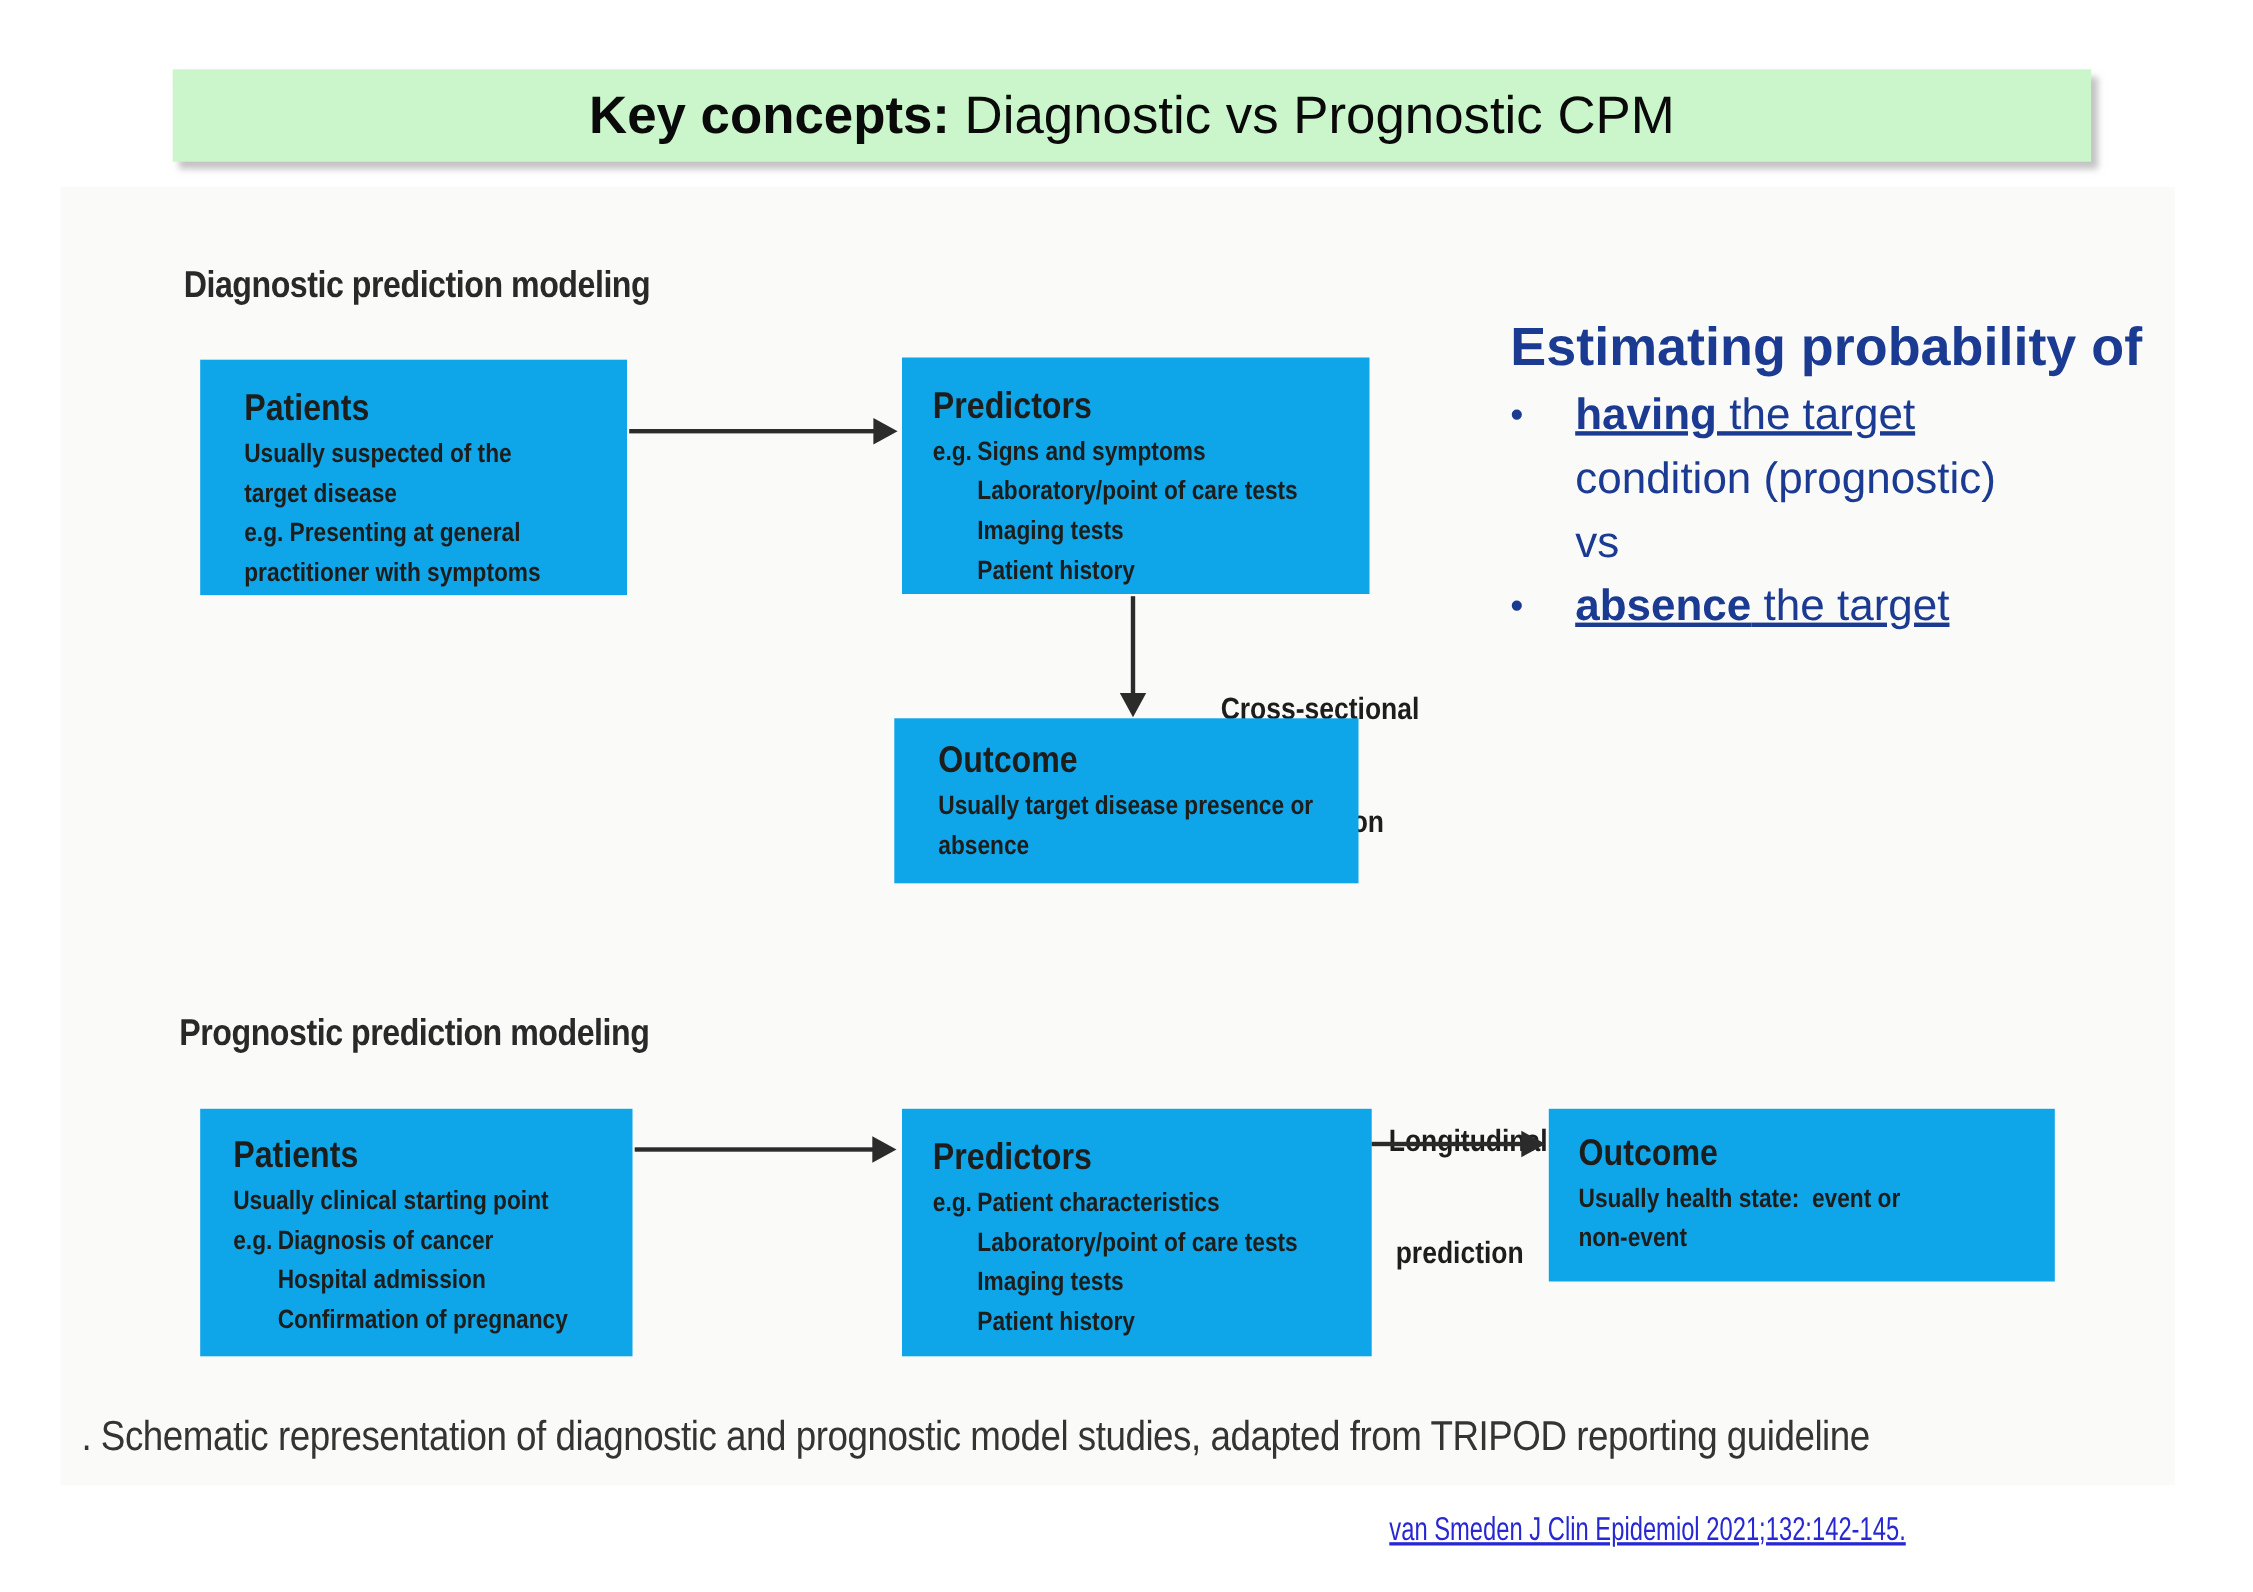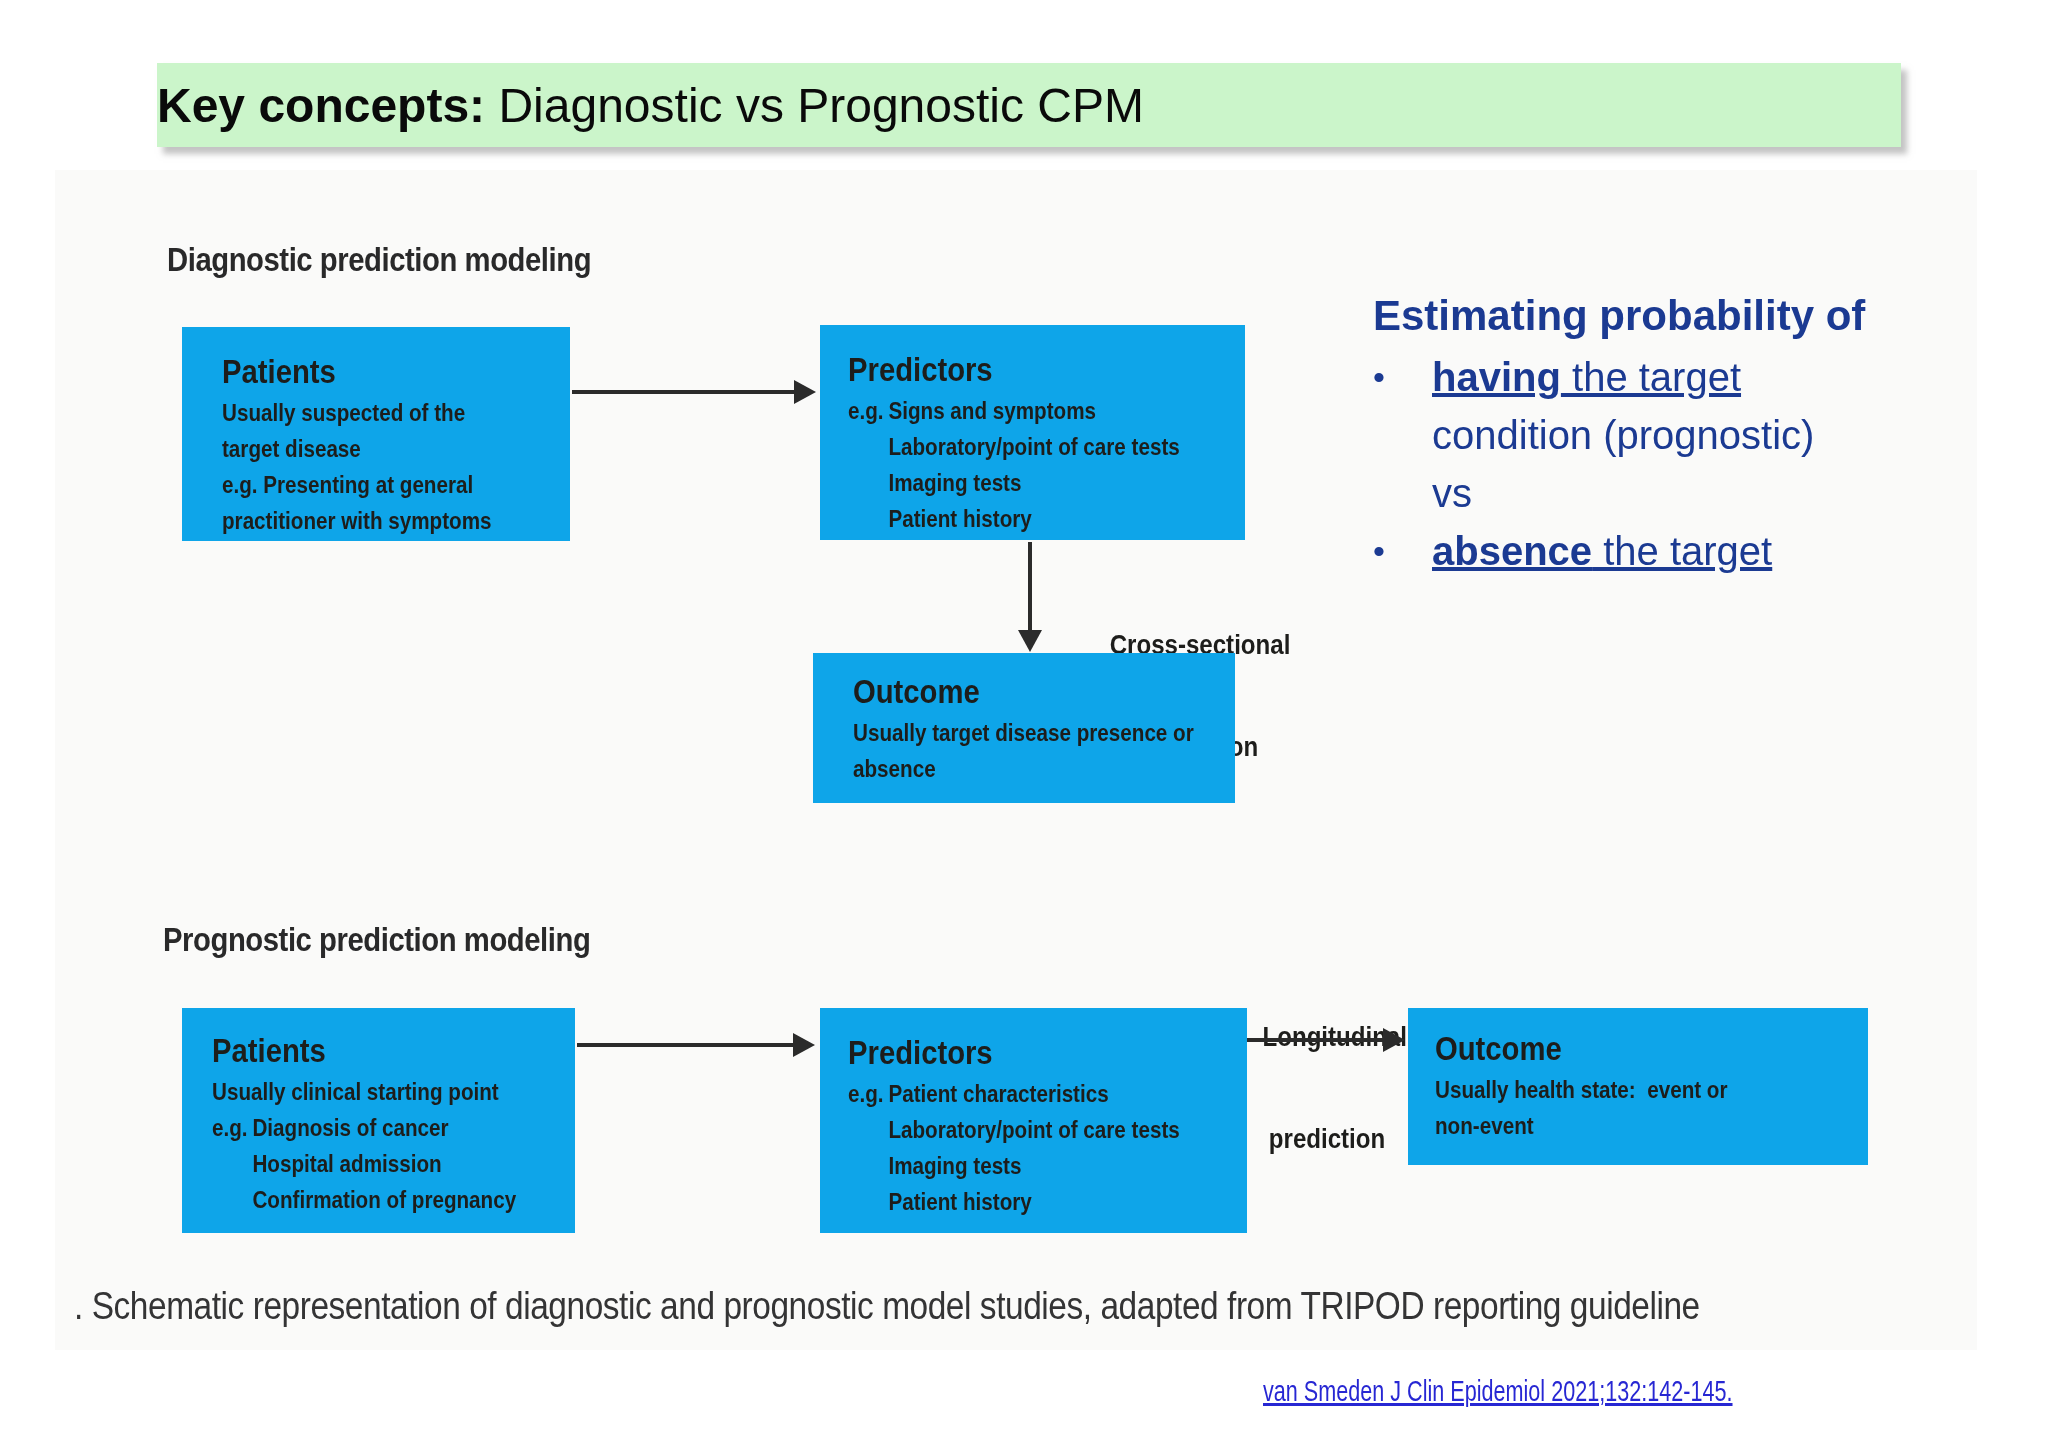--- a/index.html
+++ b/index.html
@@ -5,21 +5,21 @@
   html,body { margin:0; padding:0; background:#ffffff; }
   .slide {
     position:relative; width:2048px; height:1447px;
     background:#ffffff; overflow:hidden;
     font-family:"Liberation Sans","DejaVu Sans",sans-serif;
   }
   
   .banner {
     position:absolute; left:157px; top:63px; width:1744px; height:84px;
     background:#cbf5ca; box-shadow:6px 7px 6px rgba(145,145,145,.55);
-    display:flex; align-items:center; 
+    display:flex; align-items:center; justify-content:center;
     font-size:48px; color:#0a0a0a; white-space:pre;
   }
   .banner .t-bold { font-weight:bold; }
   
   .fig-bg {
     position:absolute; left:55px; top:170px; width:1922px; height:1180px;
     background:#fafaf9;
   }
   
   .cond { transform:scaleX(.86); transform-origin:left top; }
@@ -47,21 +47,21 @@
   
   .arrow-label {
     position:absolute; text-align:center; font-size:28px; font-weight:bold;
     line-height:34px; color:#1d1d1b; white-space:pre;
   }
   
   .note {
     position:absolute; left:1373px; top:292px; width:560px;
     color:#1b3a92;
   }
-  .note-heading { font-size:42px; font-weight:bold; line-height:48px; margin-bottom:8px; white-space:pre; }
+  .note-heading { font-size:49px; font-weight:bold; line-height:48px; margin-bottom:8px; white-space:pre; }
   .bullet { display:flex; font-size:40px; line-height:58px; }
   .bullet-marker { width:59px; flex:none; font-size:34px; }
   .bullet-body { flex:1; }
   .bullet .b { font-weight:bold; }
   .bullet span { white-space:pre;text-decoration:underline; }
   
   .caption {
     position:absolute; left:74px; top:1285px; font-size:38px; color:#343435;
     letter-spacing:-.5px; white-space:nowrap; transform:scaleX(.88); transform-origin:left top;
   }

